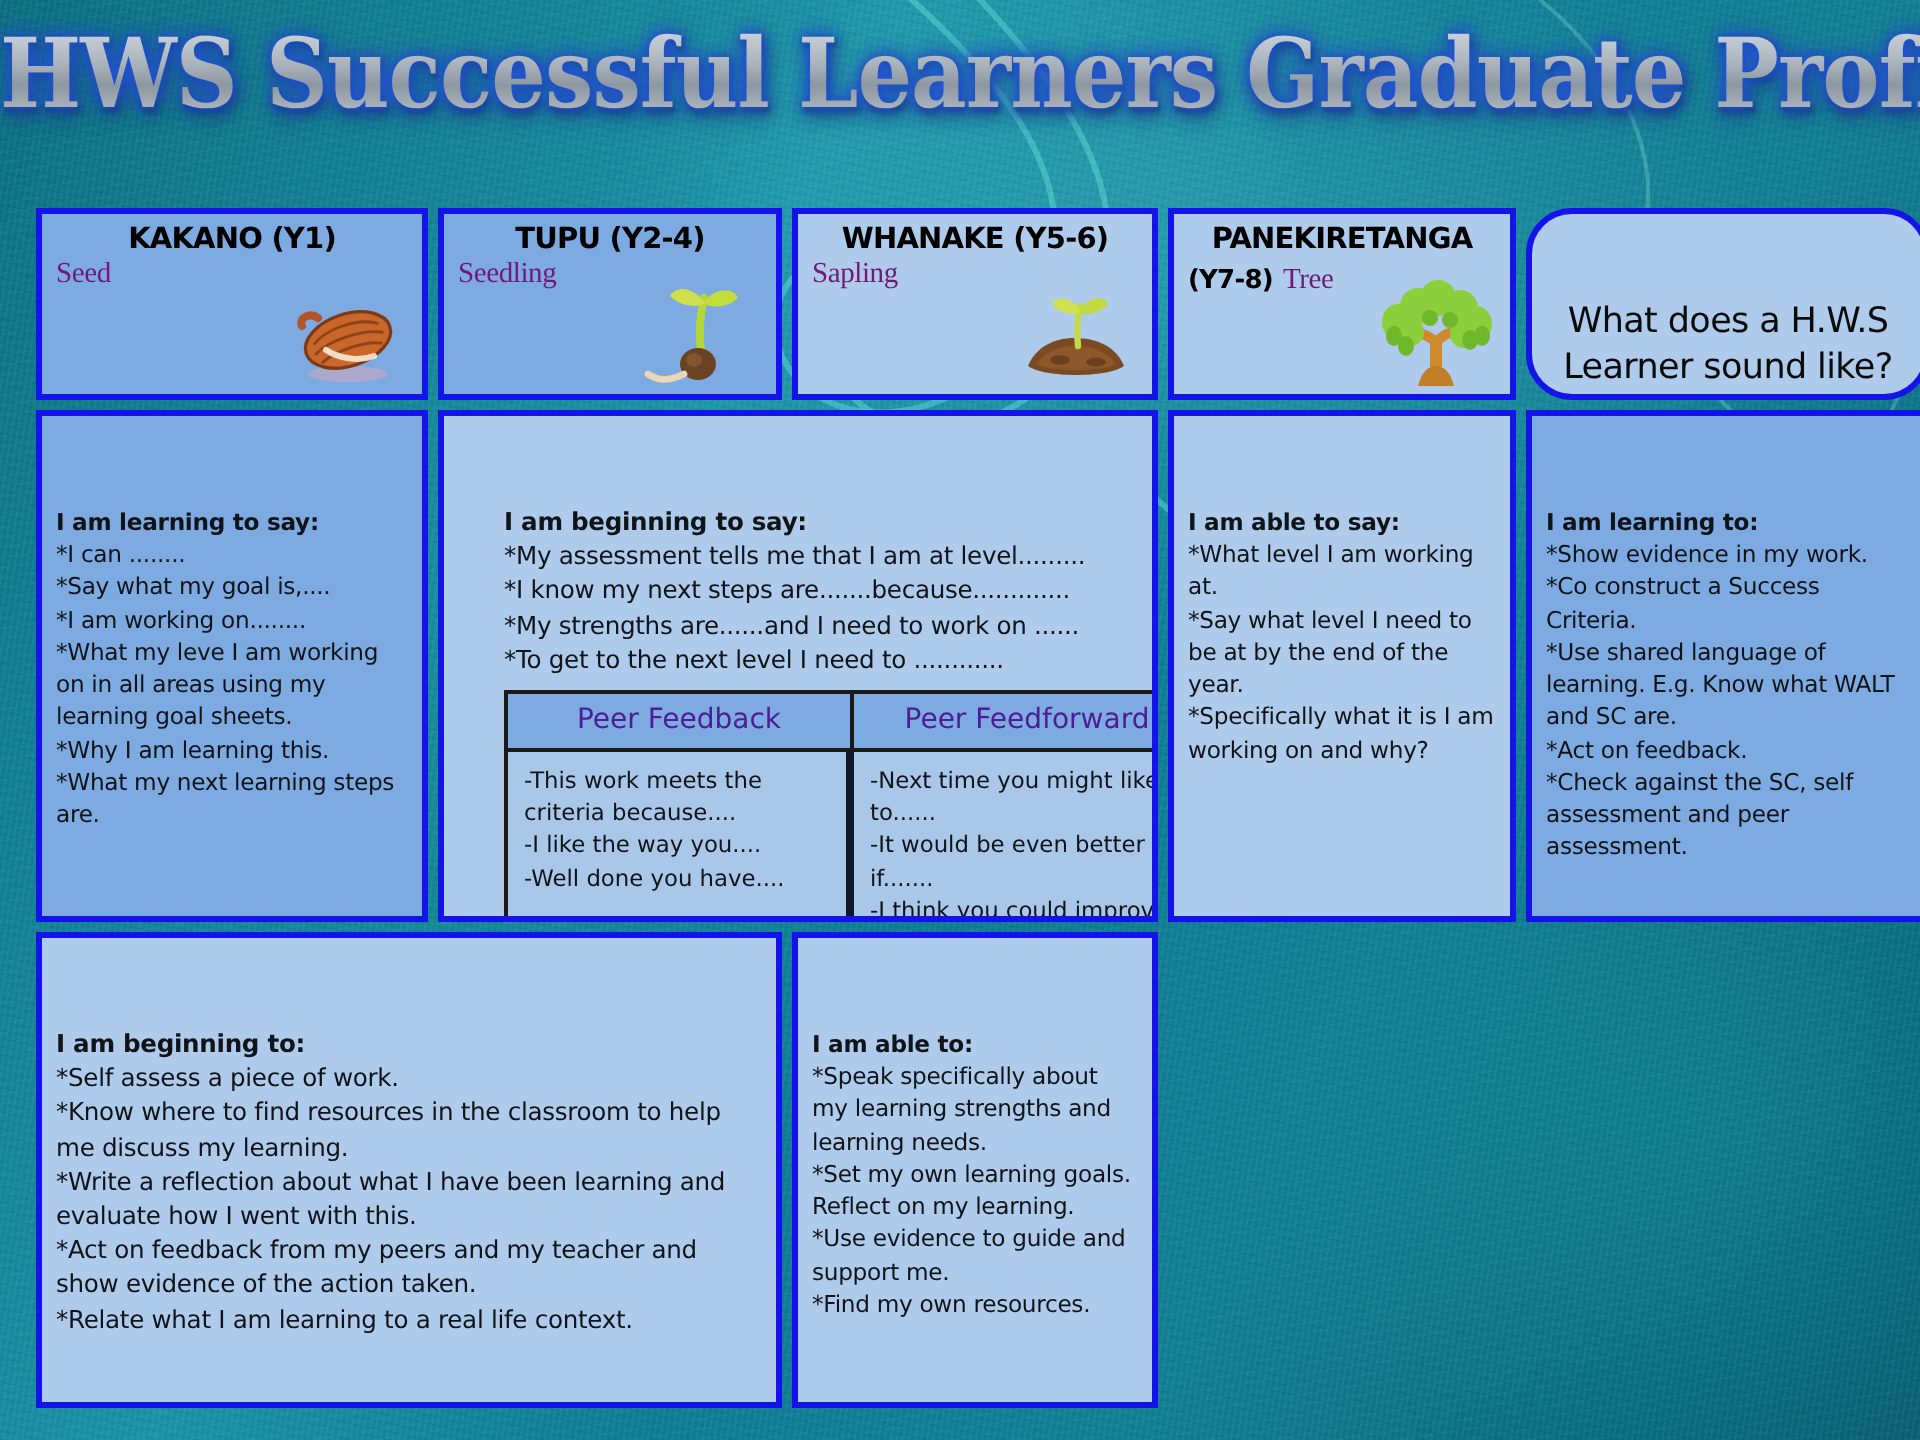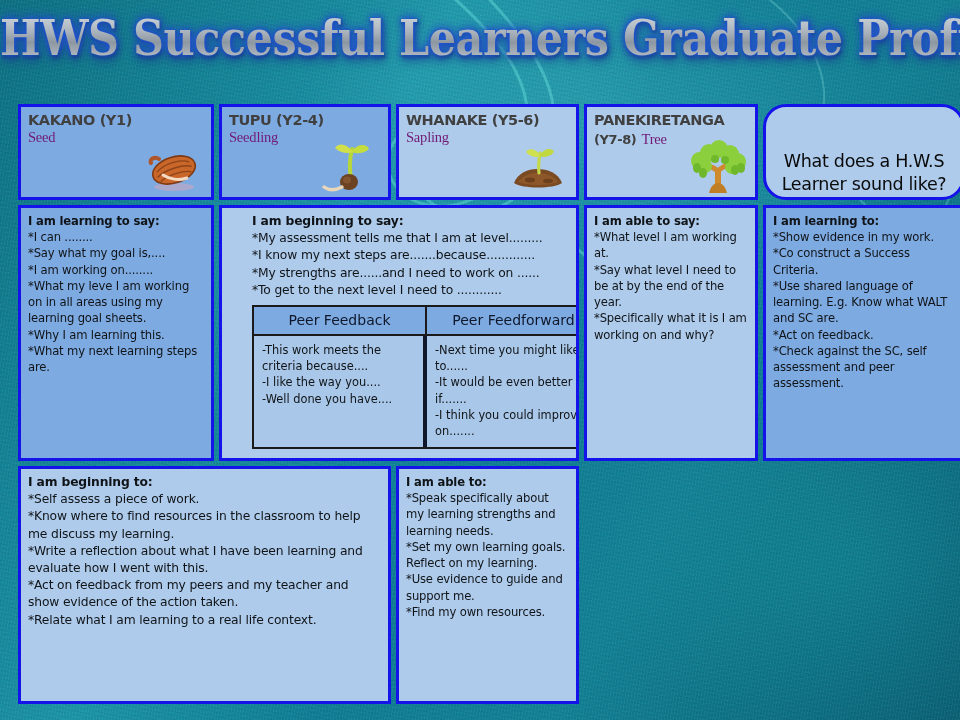--- a/index.html
+++ b/index.html
@@ -79,23 +79,24 @@
     overflow: hidden;
   }
   .cell.mid { background: #7eaae2; }
   .cell.pad { padding: 5px 7px 4px 7px; }
 
   
   .hdr-title {
     font-family: "DejaVu Sans", sans-serif;
     font-weight: bold;
     font-size: 14.5px;
-    color: #404040;
+    color: #000000;
     letter-spacing: -0.4px;
     white-space: nowrap;
+    text-align: center;
   }
   .hdr-sub {
     font-family: Liberation Serif, serif;
     font-size: 14.5px;
     color: #701a75;
     margin-top: 1px;
     letter-spacing: -0.2px;
   }
   .hdr-sub.inline { display: inline; margin-top: 32px; }
   .hdr-title.inline { display: inline; }
@@ -127,40 +128,40 @@
 
   
   .body {
     font-family: "DejaVu Sans", sans-serif;
     font-size: 11.6px;
     line-height: 1.40;
     color: #101418;
     letter-spacing: -0.15px;
   }
   .body.wide { font-size: 12.3px; line-height: 1.40; }
-  .body .lead { font-weight: bold; display: block; }
+  .body .lead { font-weight: bold; display: block; margin-top: 40px; }
   .body p { margin: 0; }
 
   
   .peer {
     margin-top: 6px;
     display: grid;
     grid-template-columns: 1fr 1fr;
     grid-template-rows: auto 1fr;
     border: 2px solid #1a1a1a;
     background: #a9c7e8;
     width: 350px;
   }
   .peer-head {
     border-bottom: 2px solid #1a1a1a;
     padding: 5px 4px 6px;
     text-align: center;
     font-family: "DejaVu Sans", sans-serif;
     font-size: 14px;
-    color: #0f172a;
+    color: #4c1d95;
     background: #7eaae2;
   }
   .peer-head.left { border-right: 2px solid #1a1a1a; }
   .peer-cell {
     padding: 6px 8px 8px;
     font-family: "DejaVu Sans", sans-serif;
     font-size: 11.4px;
     line-height: 1.42;
     color: #101418;
     background: #a9c7e8;

